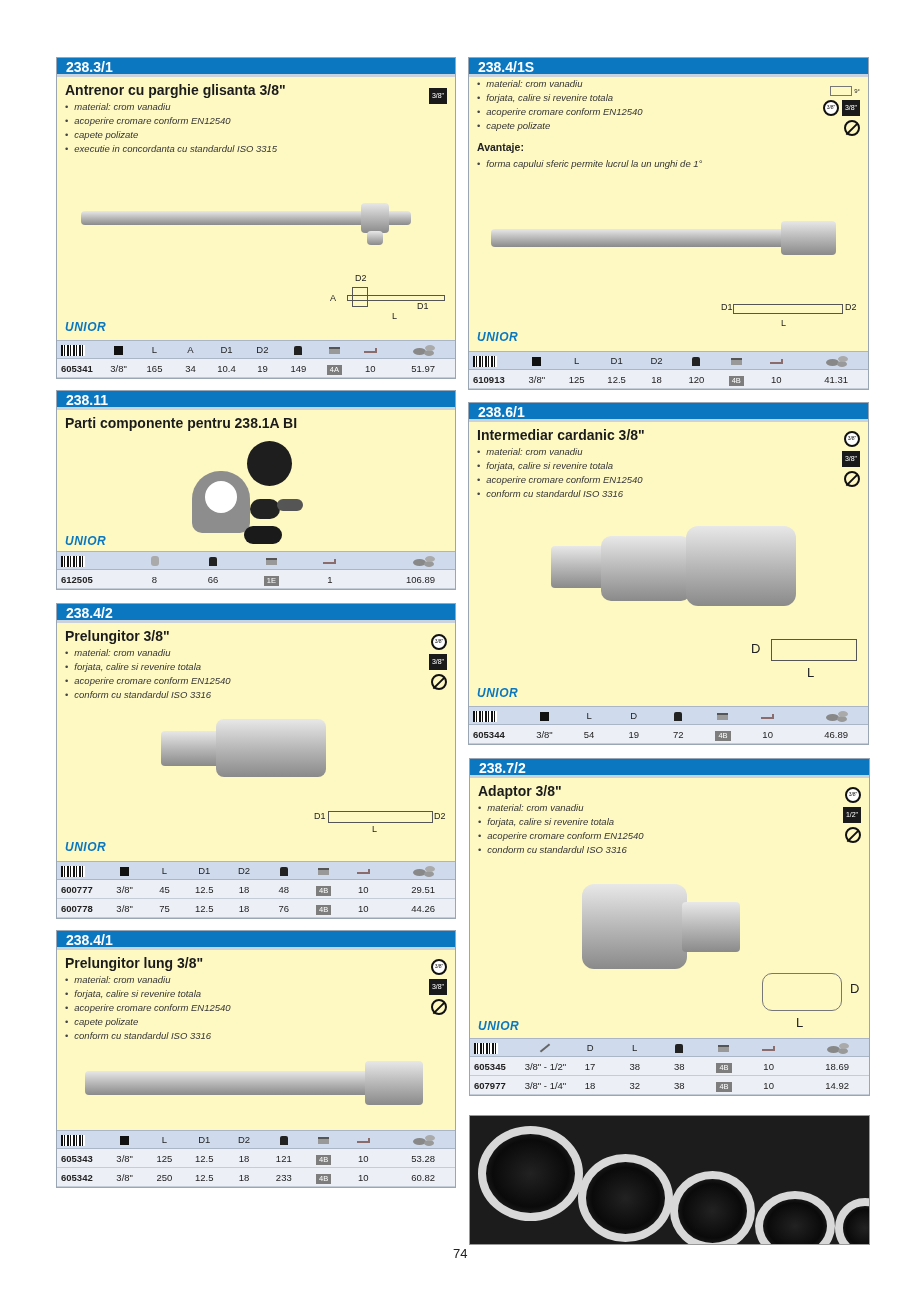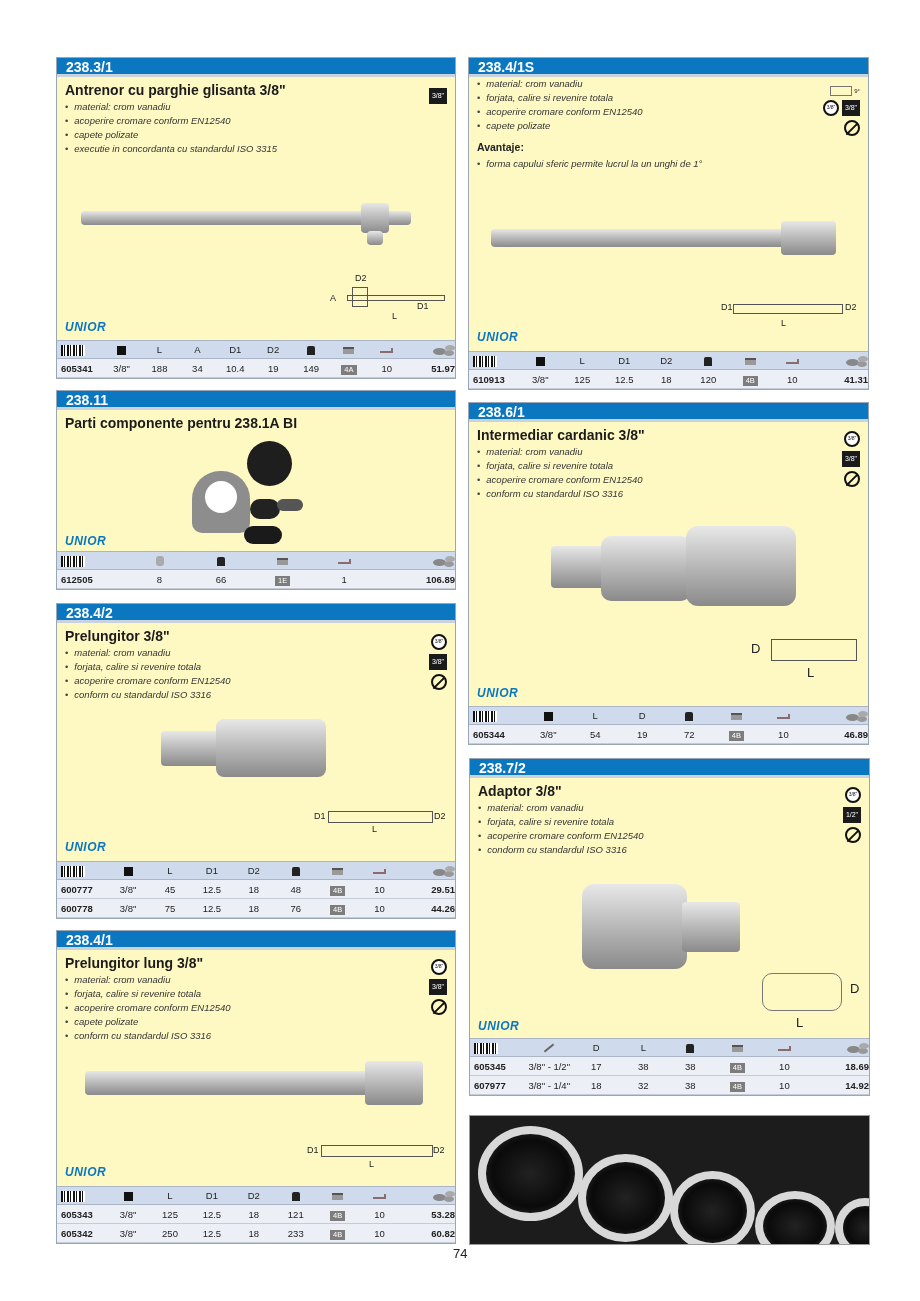--- a/index.html
+++ b/index.html
@@ -16,21 +16,21 @@
 .circ{width:16px;height:16px;border-radius:50%;border:2.5px solid #111;font-size:5px;line-height:11px;text-align:center;color:#111;background:#fff}
 .noimpact{width:16px;height:16px;border-radius:50%;border:2px solid #111;position:relative}
 .noimpact:after{content:"";position:absolute;left:5px;top:-1px;width:2px;height:16px;background:#111;transform:rotate(45deg)}
 .logo{position:absolute;left:8px;font-weight:bold;font-style:italic;font-size:12px;color:#0a77c0;letter-spacing:.5px}
 .tbl{position:absolute;left:0;right:0;bottom:0;font-size:9.5px}
 .trow{display:flex;height:19px;line-height:19px;align-items:center}
 .thead{background:#cfdbec;border-top:1px solid #aab6c6;border-bottom:1px solid #aab6c6}
 .tdata{background:#eceff6;border-bottom:1px solid #c4ccd8}
 .c{text-align:center;flex:1}
 .c.code{font-weight:bold;text-align:left;padding-left:4px;flex:1.1}
-.c.price{font-weight:bold;text-align:right;padding-right:0;flex:1.3}
+.c.price{font-weight:normal;text-align:right;padding-right:20px;flex:1.3}
 .pkg{display:inline-block;background:#7d7d7d;color:#fff;font-size:7.5px;padding:0 3px;line-height:10px}
 .barcode{display:inline-block;width:24px;height:11px;background:repeating-linear-gradient(90deg,#111 0 2px,#fff 2px 3px,#111 3px 4px,#fff 4px 6px);vertical-align:middle}
 .sqicon{display:inline-block;width:9px;height:9px;background:#111;vertical-align:middle}
 .wicon{display:inline-block;width:8px;height:9px;background:#222;border-radius:2px 2px 0 0;vertical-align:middle}
 .boxicon{display:inline-block;width:11px;height:7px;border-top:2px solid #555;background:#999;vertical-align:middle}
 .rulericon{display:inline-block;width:13px;height:5px;border-bottom:2px solid #8a6c6c;border-right:2px solid #8a6c6c;vertical-align:middle}
 .coinicon{display:inline-block;width:22px;height:10px;position:relative;vertical-align:middle}
 .coinicon:before{content:"";position:absolute;left:0;top:3px;width:13px;height:7px;border-radius:50%;background:#888}
 .coinicon:after{content:"";position:absolute;right:0;top:0;width:10px;height:6px;border-radius:50%;background:#aaa;box-shadow:-1px 5px 0 0 #999}
 .handicon{display:inline-block;width:8px;height:10px;background:#aaa;border-radius:3px;vertical-align:middle}
@@ -79,21 +79,21 @@
       <span class="c">D1</span>
       <span class="c">D2</span>
       <span class="c"><span class="wicon"></span></span>
       <span class="c"><span class="boxicon"></span></span>
       <span class="c"><span class="rulericon"></span></span>
       <span class="c price"><span class="coinicon"></span></span>
     </div>
     <div class="trow tdata">
       <span class="c code">605341</span>
       <span class="c">3/8"</span>
-      <span class="c">188</span>
+      <span class="c">165</span>
       <span class="c">34</span>
       <span class="c">10.4</span>
       <span class="c">19</span>
       <span class="c">149</span>
       <span class="c"><span class="pkg">4A</span></span>
       <span class="c">10</span>
       <span class="c price">51.97</span>
     </div>
   </div>
 </div>
@@ -352,21 +352,21 @@
       <span class="c">18</span>
       <span class="c">32</span>
       <span class="c">38</span>
       <span class="c"><span class="pkg">4B</span></span>
       <span class="c">10</span>
       <span class="c price">14.92</span>
     </div>
   </div>
 </div>
 
-<div class="card" style="left:56px;top:930px;width:400px;height:314px">
+<div class="card" style="left:56px;top:930px;width:400px;height:258px">
   <div class="hdr">238.4/1</div>
   <div class="title">Prelungitor lung 3/8"</div>
   <ul class="feat">
     <li>material: crom vanadiu</li>
     <li>forjata, calire si revenire totala</li>
     <li>acoperire cromare conform EN12540</li>
     <li>capete polizate</li>
     <li>conform cu standardul ISO 3316</li>
   </ul>
   <div class="icons" style="top:28px">

